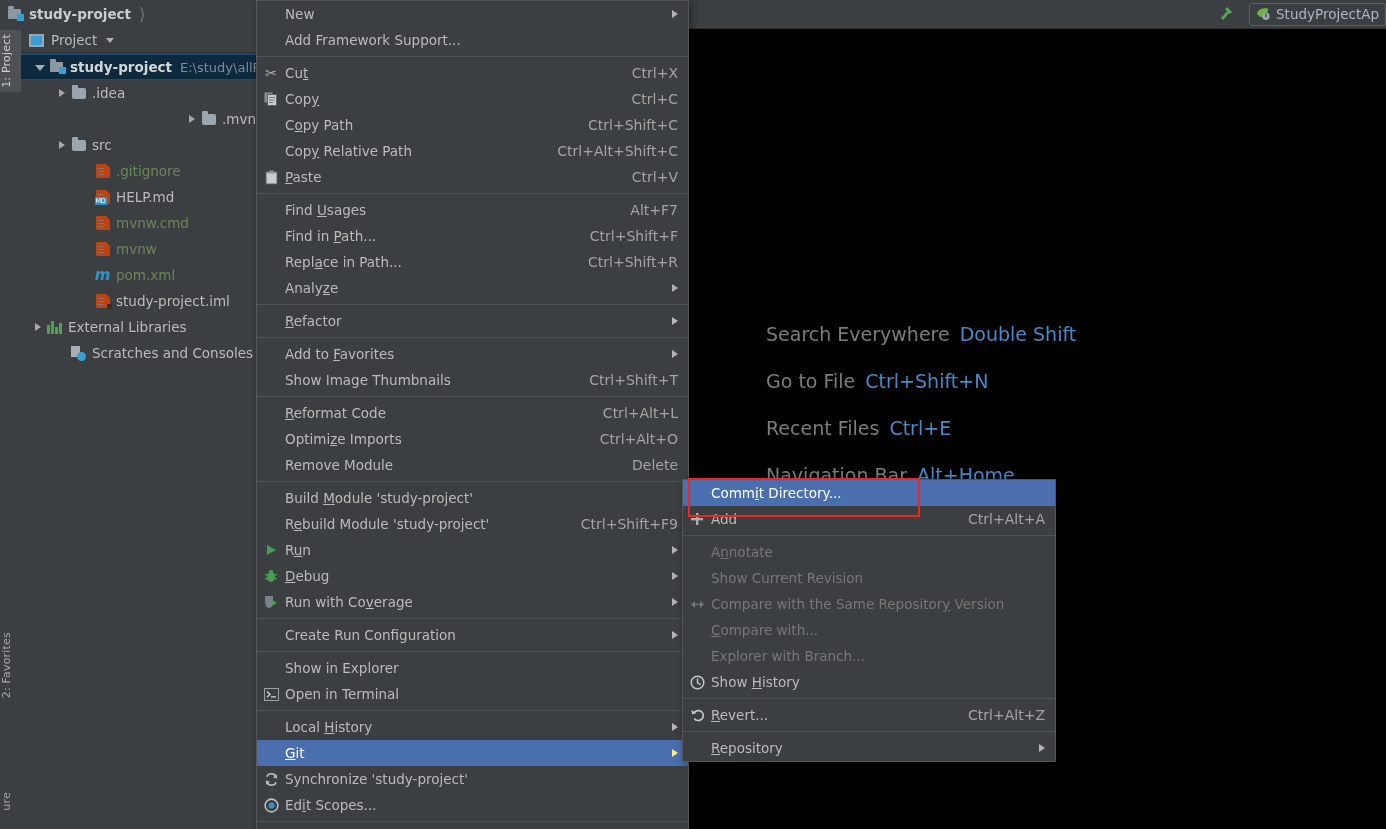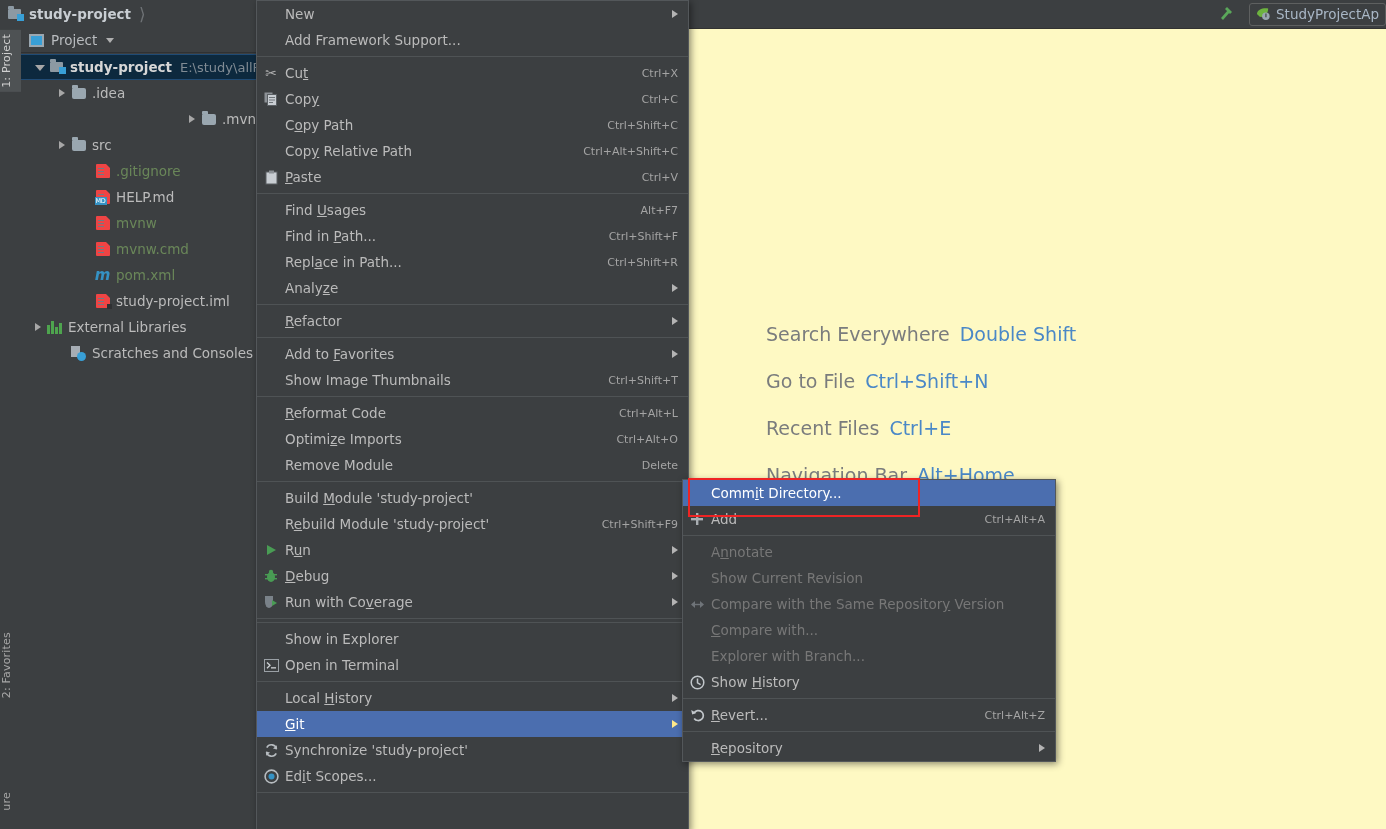--- a/index.html
+++ b/index.html
@@ -167,21 +167,21 @@
   .tree-arrow.hidden { visibility: hidden; }
   .tree-label { font-size: 13.5px; margin-left: 5px; }
   .tree-label.bold { font-weight: bold; color: #d6d6d6; }
   .tree-path { font-size: 13px; color: #808b94; margin-left: 8px; }
 
   
   .editor-area {
     position: absolute;
     left: 256px; top: 28px;
     right: 0; bottom: 0;
-    background: #fef9c3;
+    background: #000000;
   }
   .hints {
     position: absolute;
     left: 510px;
     top: 295px;
     width: 430px;
   }
   .hint-row {
     margin-bottom: 25px;
     font-size: 19px;
@@ -226,21 +226,21 @@
     justify-content: center;
     color: #9a9a9a;
     font-size: 13px;
   }
   .mi .txt {
     font-size: 13.5px;
     color: #bbbbbb;
     flex: 1;
   }
   .mi .acc {
-    font-size: 11px;
+    font-size: 14px;
     color: #a4a4a4;
     margin-left: 24px;
   }
   .mi .arrow {
     width: 0; height: 0;
     margin-left: 14px;
     border-top: 4.5px solid transparent;
     border-bottom: 4.5px solid transparent;
     border-left: 6px solid #b4b4b4;
   }
@@ -277,21 +277,21 @@
     width: 6px; height: 3px;
     background: #9aa7b0;
     border-radius: 1px 1px 0 0;
   }
   .folder-mod { width: 15px; height: 12px; position: relative; }
   .folder-mod .f { position: absolute; left:0; top:1px; width: 13px; height: 10px; background:#8c99a3; border-radius:1px;}
   .folder-mod .f:before{content:"";position:absolute;left:0;top:-3px;width:6px;height:3px;background:#8c99a3;border-radius:1px 1px 0 0;}
   .folder-mod .b { position: absolute; right: -1px; bottom: -1px; width: 7px; height: 7px; background: #389fd6; }
   .file-ico {
     width: 14px; height: 14px;
-    background: #ef4444;
+    background: #c2410c;
     position: relative;
     border-radius: 1px;
   }
   .file-ico:after {
     content: "";
     position: absolute;
     right: 0; top: 0;
     border-left: 4px solid transparent;
     border-top: 4px solid #3c3f41;
   }
@@ -436,30 +436,30 @@
           </span>
           <span class="tree-label" style="color: rgb(187, 187, 187);">HELP.md</span>
         </div>
         <div class="tree-row" style="padding-left: 62px;">
           <span class="tree-arrow hidden"></span>
           <span style="display: inline-flex; align-items: center; justify-content: center; width: 17px;">
             <span class="file-ico">
               <span class="file-lines"></span>
             </span>
           </span>
-          <span class="tree-label" style="color: rgb(106, 135, 89);">mvnw</span>
+          <span class="tree-label" style="color: rgb(106, 135, 89);">mvnw.cmd</span>
         </div>
         <div class="tree-row" style="padding-left: 62px;">
           <span class="tree-arrow hidden"></span>
           <span style="display: inline-flex; align-items: center; justify-content: center; width: 17px;">
             <span class="file-ico">
               <span class="file-lines"></span>
             </span>
           </span>
-          <span class="tree-label" style="color: rgb(106, 135, 89);">mvnw.cmd</span>
+          <span class="tree-label" style="color: rgb(106, 135, 89);">mvnw</span>
         </div>
         <div class="tree-row" style="padding-left: 62px;">
           <span class="tree-arrow hidden"></span>
           <span style="display: inline-flex; align-items: center; justify-content: center; width: 17px;">
             <span class="m-ico">m</span>
           </span>
           <span class="tree-label" style="color: rgb(106, 135, 89);">pom.xml</span>
         </div>
         <div class="tree-row" style="padding-left: 62px;">
           <span class="tree-arrow hidden"></span>
@@ -634,20 +634,25 @@
         <span class="ico">
           <svg width="15" height="14" viewBox="0 0 15 14">
             <path d="M1 1 h8 v6 a4 6 0 0 1 -4 6 a4 6 0 0 1 -4 -6 z" fill="#7a8289"></path>
             <path d="M8 5 l5 3 l-5 3 z" fill="#499c54"></path>
           </svg>
         </span>
         <span class="txt">Run with Co<u>v</u>erage</span>
         <span class="arrow"></span>
       </div>
       <div class="msep"></div>
+      <div class="mi">
+        <span class="ico"></span>
+        <span class="txt">Create Run Configuration</span>
+        <span class="arrow"></span>
+      </div>
       <div class="msep"></div>
       <div class="mi">
         <span class="ico"></span>
         <span class="txt">Show in Explorer</span>
       </div>
       <div class="mi">
         <span class="ico">
           <svg width="15" height="13" viewBox="0 0 15 13">
             <rect x="0.5" y="0.5" width="14" height="12" fill="#3c3f41" stroke="#9aa0a5"></rect>
             <path d="M3 3.5 L6 6.3 L3 9.2" stroke="#cfd3d6" stroke-width="1.3" fill="none"></path>

